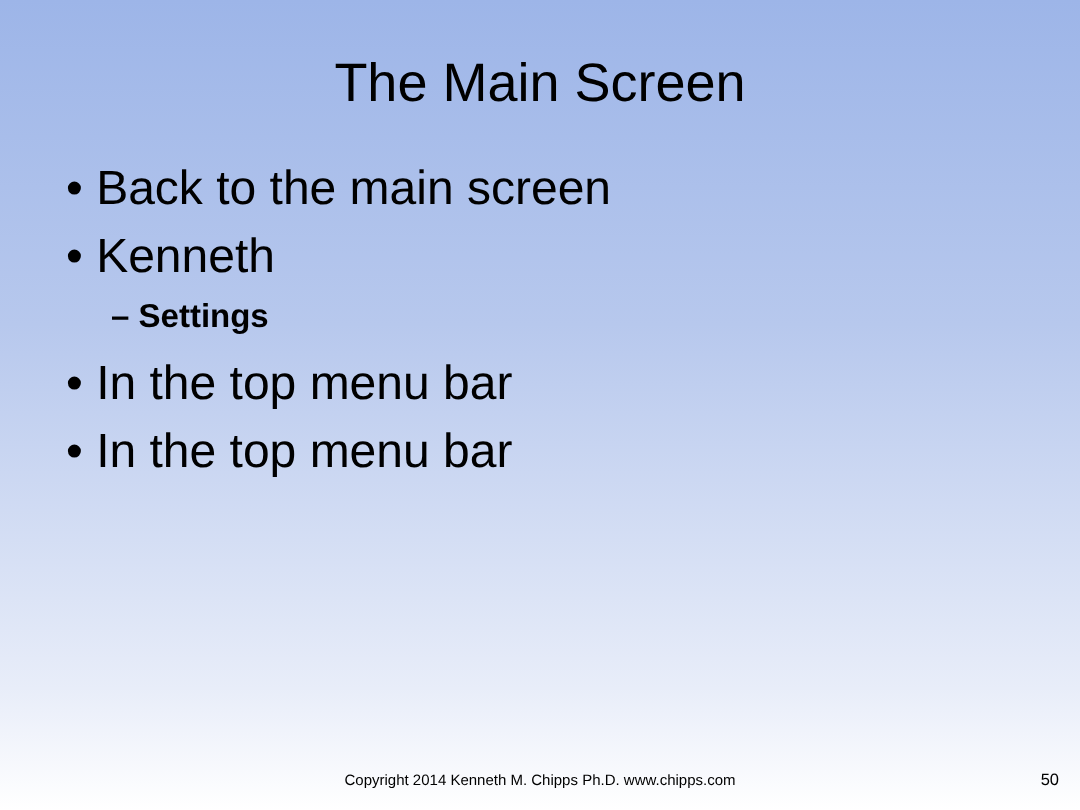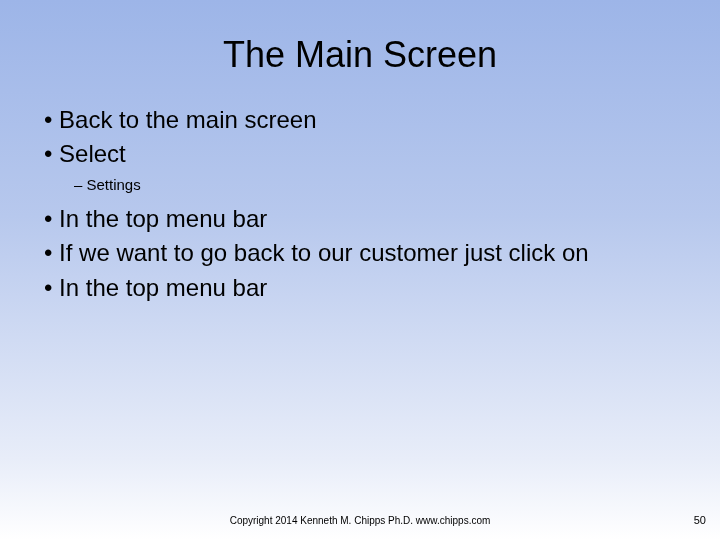--- a/index.html
+++ b/index.html
@@ -24,39 +24,40 @@
   }
   .content {
     padding: 28px 0 0 28px;
   }
   ul.lvl1 {
     list-style: none;
     margin: 0;
     padding: 0;
   }
   ul.lvl1 > li {
-    font-size: 24px;
+    font-size: 32px;
     line-height: 1.35;
     padding-left: 34px;
     text-indent: -18px;
     margin-bottom: 2px;
   }
   ul.lvl1 > li::before {
     content: "• ";
   }
   ul.lvl2 {
     list-style: none;
     margin: 4px 0 8px 0;
     padding: 0;
   }
   ul.lvl2 > li {
-    font-size: 15px;
+    font-size: 22px;
     line-height: 1.35;
     padding-left: 64px;
     text-indent: -18px;
+    font-weight: bold;
   }
   ul.lvl2 > li::before {
     content: "– ";
   }
   .footer {
     position: absolute;
     bottom: 14px;
     left: 0;
     right: 0;
     width: 100%;
@@ -76,26 +77,25 @@
   }
 </style>
 </head>
 <body>
 
 <h1 class="title">The Main Screen</h1>
 
 <div class="content">
   <ul class="lvl1">
     <li>Back to the main screen</li>
-    <li>Select</li>
+    <li>Kenneth</li>
     <ul class="lvl2">
       <li>Settings</li>
     </ul>
     <li>In the top menu bar</li>
-    <li>If we want to go back to our customer just click on</li>
     <li>In the top menu bar</li>
   </ul>
 </div>
 
 <div class="footer">
   <div class="copyright">Copyright 2014 Kenneth M. Chipps Ph.D. www.chipps.com</div>
   <div class="pagenum">50</div>
 </div>
 
 </body></html>

